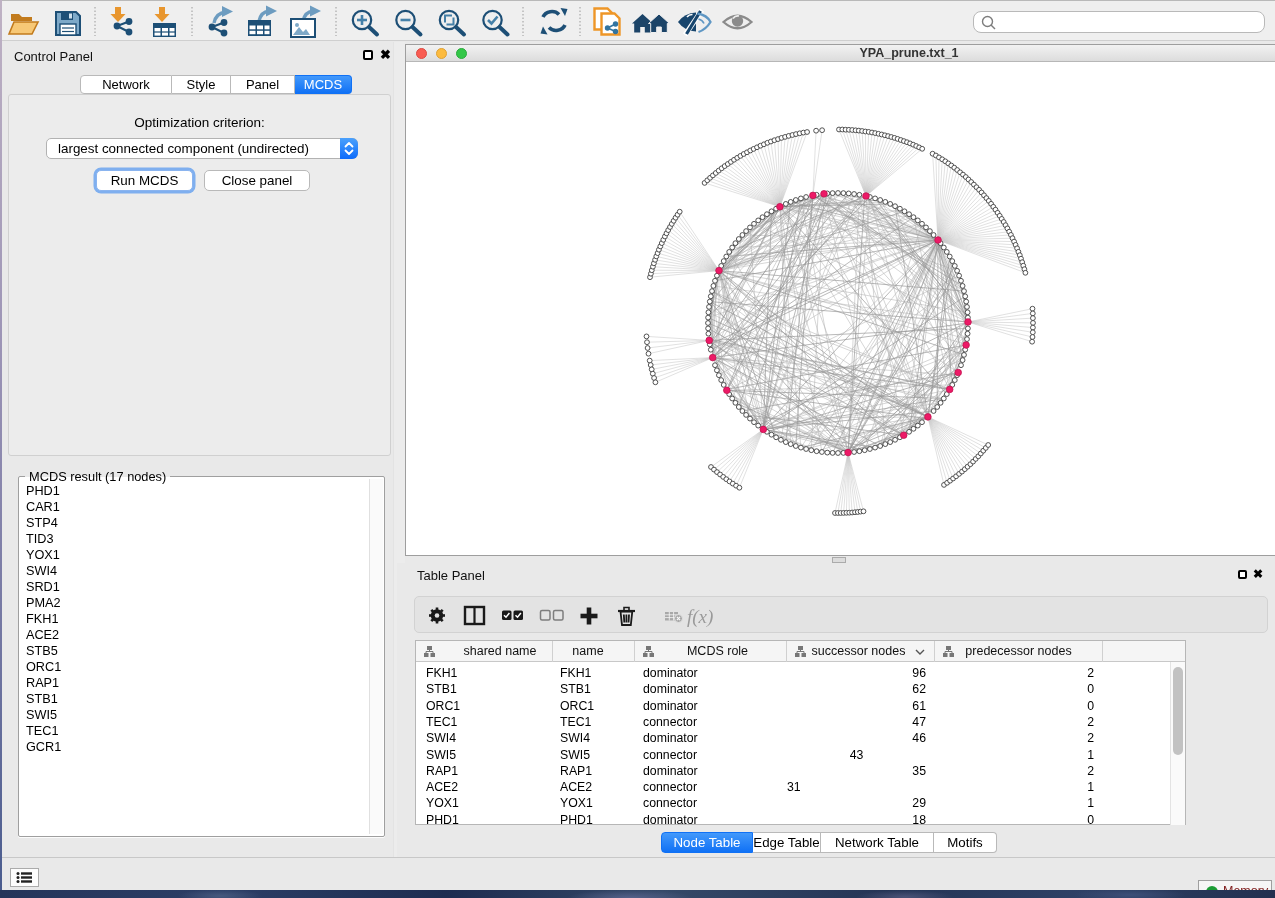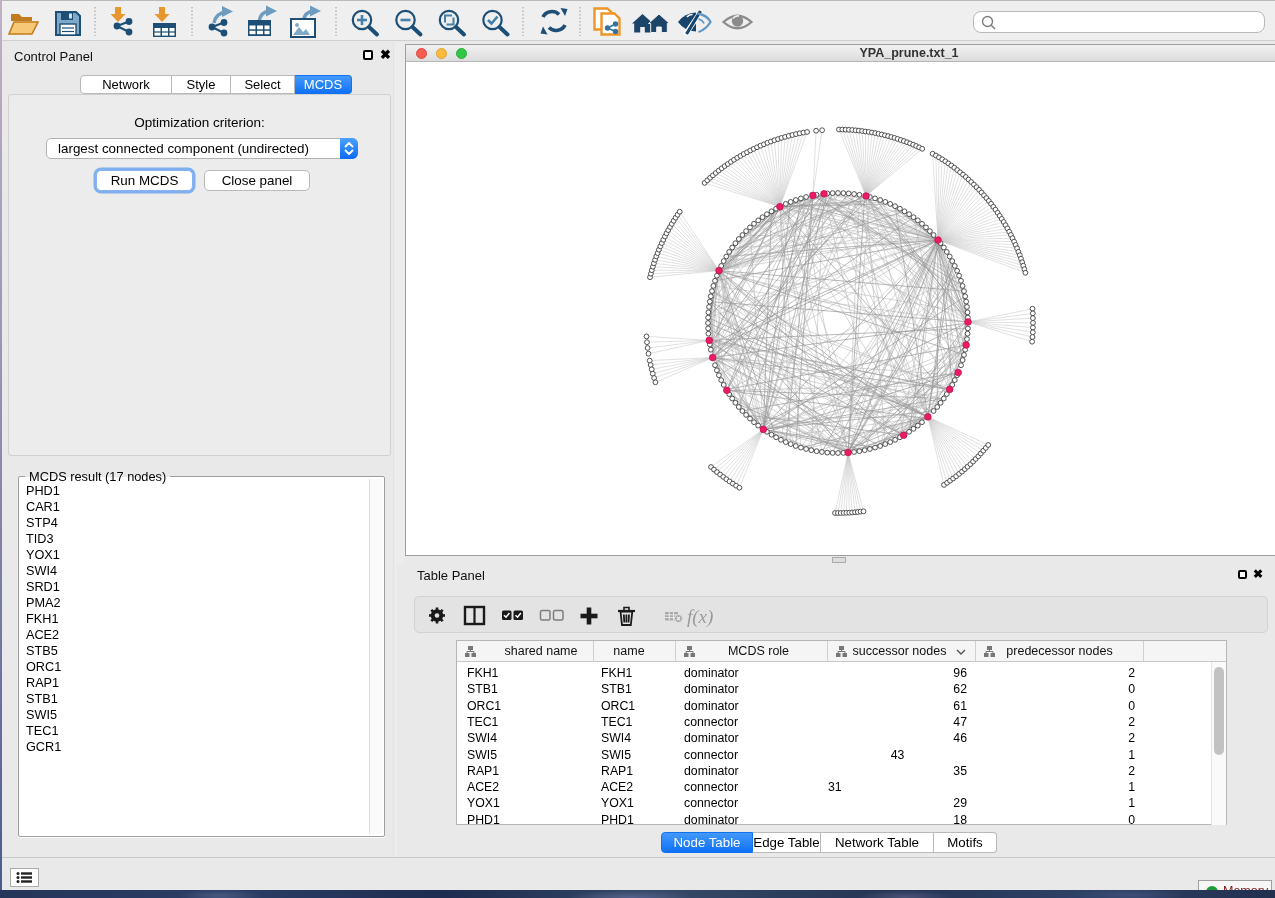--- a/index.html
+++ b/index.html
@@ -43,21 +43,21 @@
 #nettitle { position:absolute; left:0; top:0; width:100%; height:17px; background:linear-gradient(#f2f2f2,#dcdcdc); border-bottom:1px solid #b7b7b7; }
 #nettitle .t { position:absolute; left:0; top:0; width:1006px; text-align:center; font-size:12.5px; font-weight:bold; color:#333; line-height:17px; }
 .light { position:absolute; top:3px; width:11px; height:11px; border-radius:50%; }
 
 #hsplit-handle { position:absolute; left:832px; top:557px; width:14px; height:6px; background:#dcdcdc; border:1px solid #ababab; }
 
 
 #tpanel { position:absolute; left:397px; top:563px; width:878px; height:294px; background:#e9e9e9; }
 #tpanel .title { position:absolute; left:20px; top:5px; font-size:13px; color:#111; }
 #ttoolbar { position:absolute; left:17px; top:33px; width:854px; height:37px; background:#e3e3e3; border:1px solid #d2d2d2; border-radius:5px; }
-#ttable { position:absolute; left:18px; top:77px; width:771px; height:185px; background:#fff; border:1px solid #b6b6b6;margin-left:41px; }
+#ttable { position:absolute; left:18px; top:77px; width:771px; height:185px; background:#fff; border:1px solid #b6b6b6; }
 #thead { position:absolute; left:0; top:0; width:100%; height:21px; background:#f5f5f5; border-bottom:1px solid #c8c8c8; font-size:12.5px; color:#111; }
 .hcell { position:absolute; top:0; height:21px; border-right:1px solid #d0d0d0; }
 .hlabel { position:absolute; top:0; width:100%; text-align:center; line-height:21px; }
 .trow { position:absolute; left:0; width:834px; height:16px; font-size:12.3px; line-height:16px; color:#000; }
 .trow span { position:absolute; }
 #tscroll { position:absolute; right:0; top:21px; width:15px; height:163px; background:#fafafa; border-left:1px solid #e3e3e3; }
 #tscroll .thumb { position:absolute; left:2px; top:5px; width:10px; height:88px; background:#c2c2c2; border-radius:5px; }
 
 
 #statusbar { position:absolute; left:0; top:857px; width:1275px; height:33px; background:#e9e9e9; border-top:1px solid #c8c8c8; }
@@ -226,21 +226,21 @@
       </svg>
     </div>
   </div>
   <div id="cpanel">
     <div class="title">Control Panel</div>
     <div class="winbtn-sq" style="left:361px; top:8px;"></div>
     <div class="winbtn-x" style="left:378px; top:5px;">✖</div>
     <div class="segtabs" style="left:78px; top:33px;">
       <div class="seg" style="width:92px;">Network</div>
       <div class="seg" style="width:59px;">Style</div>
-      <div class="seg" style="width:64px;">Select</div>
+      <div class="seg" style="width:64px;">Panel</div>
       <div class="seg sel" style="width:57px;">MCDS</div>
     </div>
     <div id="cp-inner">
       <div id="mcds-select">largest connected component (undirected)
         <div class="stepper">
           <svg width="18" height="21">
             <path d="M5.5 8.5 l3.5 -3.5 3.5 3.5" fill="none" stroke="#fff" stroke-width="1.8" stroke-linecap="round" stroke-linejoin="round"></path>
             <path d="M5.5 12.5 l3.5 3.5 3.5 -3.5" fill="none" stroke="#fff" stroke-width="1.8" stroke-linecap="round" stroke-linejoin="round"></path>
           </svg>
         </div>

